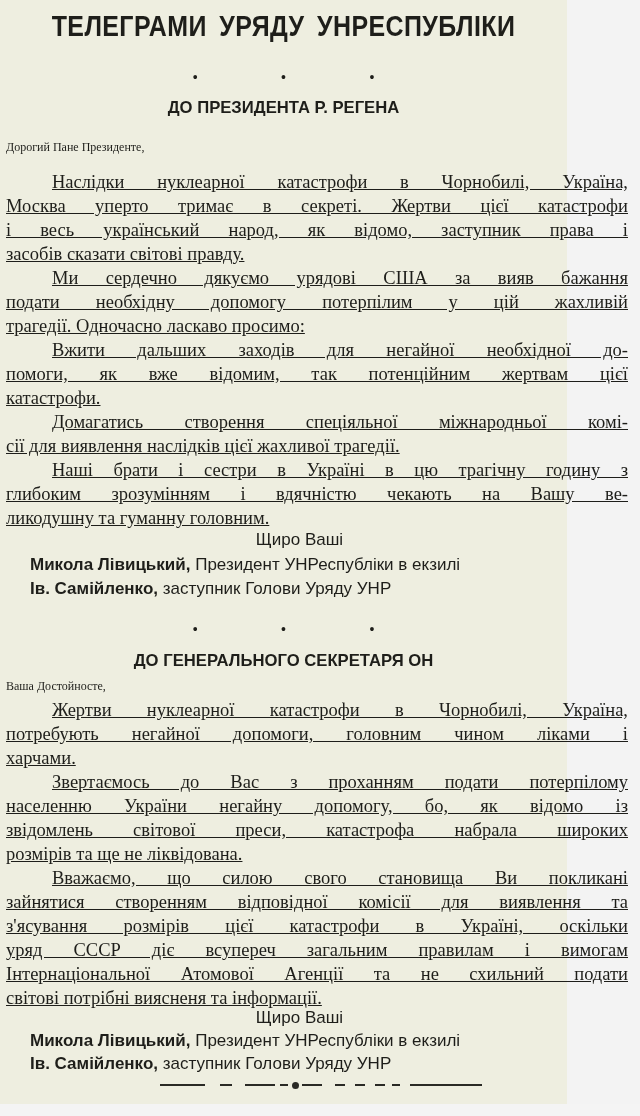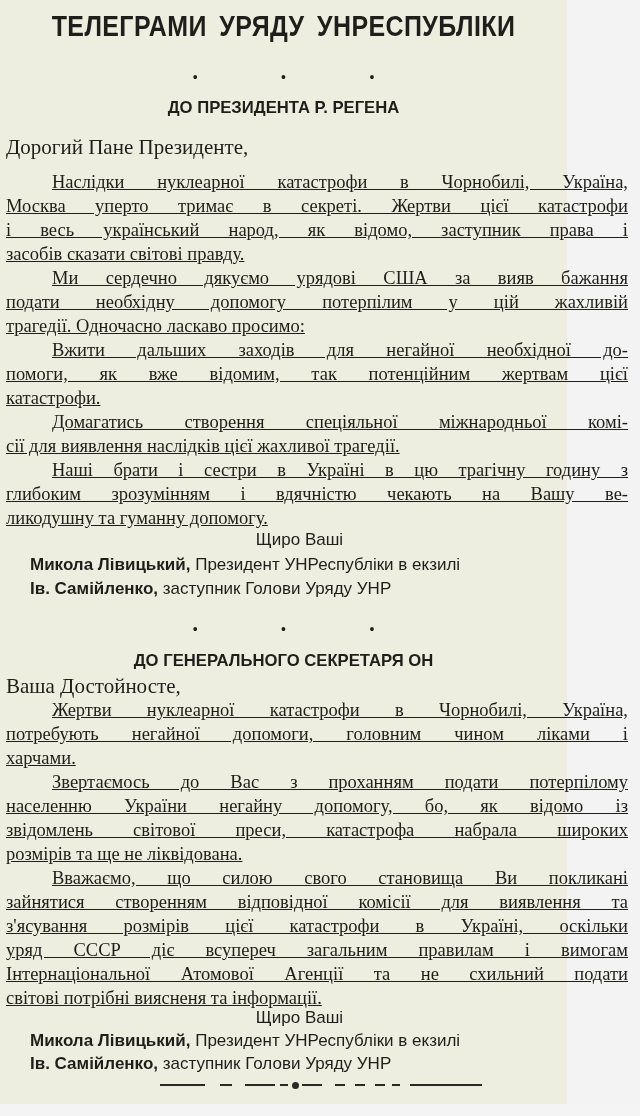--- a/index.html
+++ b/index.html
@@ -35,21 +35,21 @@
     .heading {
       position: absolute; left: 0; right: 0;
       text-align: center;
       font-family: "Liberation Sans", "DejaVu Sans", sans-serif;
       font-weight: bold;
       font-size: 17px;
       transform: scaleX(0.98);
     }
     .line {
       position: absolute;
-      font-size: 21px;
+      font-size: 12px;
       line-height: 24px;
       white-space: nowrap;
     }
     .just {
       position: absolute; left: 6px; width: 622px;
       font-size: 18.5px; line-height: 24px;
       text-align: justify;
       text-align-last: justify;
       white-space: nowrap;
       overflow: hidden;
@@ -98,21 +98,21 @@
   <div class="just" style="top:266px; left:52px; width:576px">Ми сердечно дякуємо урядові США за вияв бажання</div>
   <div class="just" style="top:290px">подати необхідну допомогу потерпілим у цій жахливій</div>
   <div class="just last" style="top:314px">трагедії. Одночасно ласкаво просимо:</div>
   <div class="just" style="top:338px; left:52px; width:576px">Вжити дальших заходів для негайної необхідної до-</div>
   <div class="just" style="top:362px">помоги, як вже відомим, так потенційним жертвам цієї</div>
   <div class="just last" style="top:386px">катастрофи.</div>
   <div class="just" style="top:410px; left:52px; width:576px">Домагатись створення спеціяльної міжнародньої комі-</div>
   <div class="just last" style="top:434px">сії для виявлення наслідків цієї жахливої трагедії.</div>
   <div class="just" style="top:458px; left:52px; width:576px">Наші брати і сестри в Україні в цю трагічну годину з</div>
   <div class="just" style="top:482px">глибоким зрозумінням і вдячністю чекають на Вашу ве-</div>
-  <div class="just last" style="top:506px">ликодушну та гуманну допомогу.</div>
+  <div class="just last" style="top:506px">ликодушну та гуманну головним.</div>
 
   <div class="closing" style="top:530px">Щиро Ваші</div>
 
   <div class="sig" style="top:554px">
     <b>Микола Лівицький,</b>
     <span>Президент УНРеспубліки в екзилі</span>
   </div>
   <div class="sig" style="top:578px">
     <b>Ів. Самійленко,</b>
     <span>заступник Голови Уряду УНР</span>

